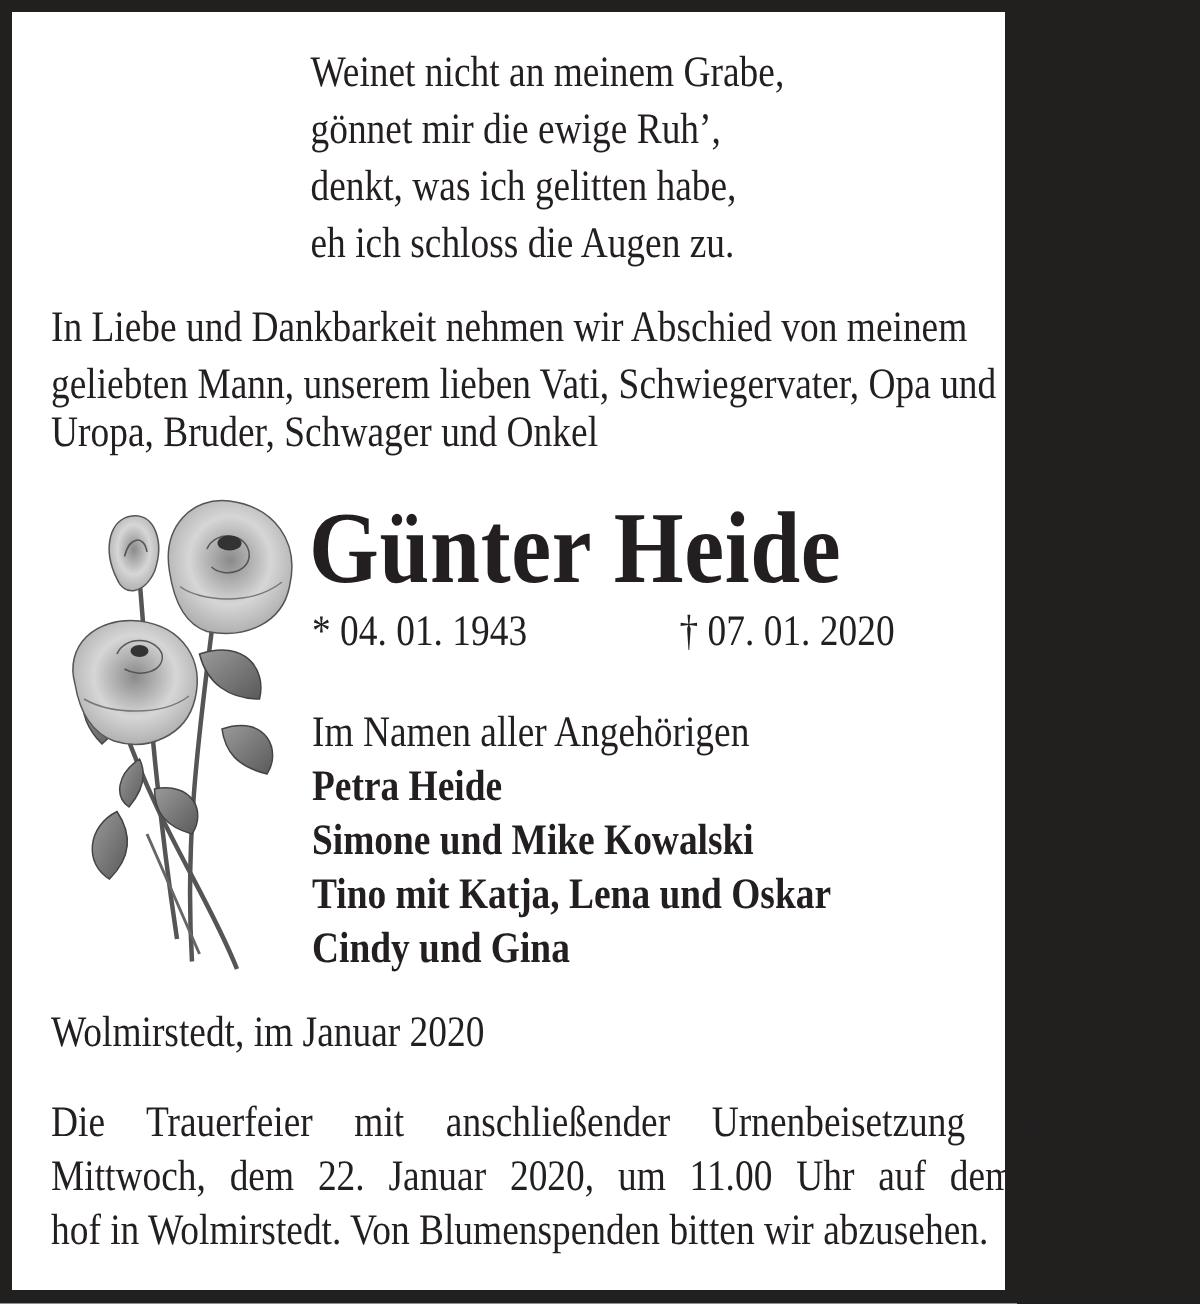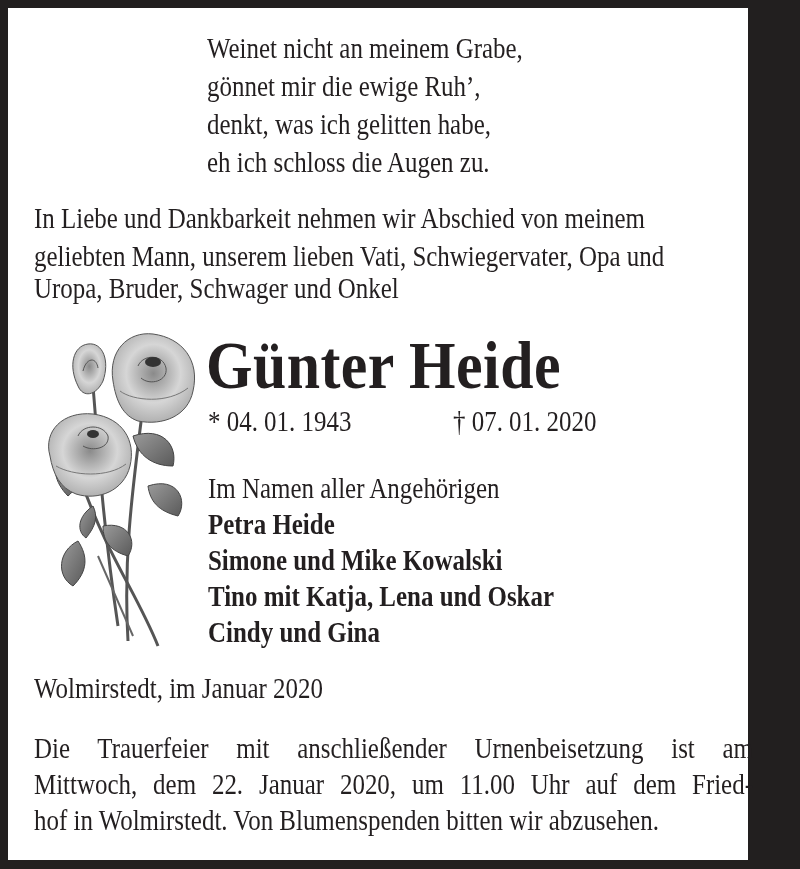--- a/index.html
+++ b/index.html
@@ -1,18 +1,18 @@
 <!DOCTYPE html>
 <html><head>
 <meta charset="utf-8">
 <style>
   html, body { margin: 0; padding: 0; }
   body { width: 800px; height: 869px; background: #221f1f; overflow: hidden; }
   .card {
-    position: absolute; left: 8px; top: 8px; width: 740px; height: 852px;
+    position: absolute; left: 8px; top: 8px; width: 662px; height: 852px;
     background: #ffffff; color: #231f20;
     font-family: "Liberation Serif", serif;
   }
   .line { position: absolute; white-space: nowrap; transform-origin: 0 0; }
   .poem .line { font-size: 29px; transform: scaleX(0.86); }
   .intro .line { font-size: 29px; transform: scaleX(0.86); }
   .name { font-size: 68px; font-weight: bold; transform: scaleX(0.88); letter-spacing: 0.5px; }
   .dates { font-size: 29px; transform: scaleX(0.86); }
   .sig { font-size: 29px; transform: scaleX(0.86); }
   .sig.b { font-weight: bold; }

